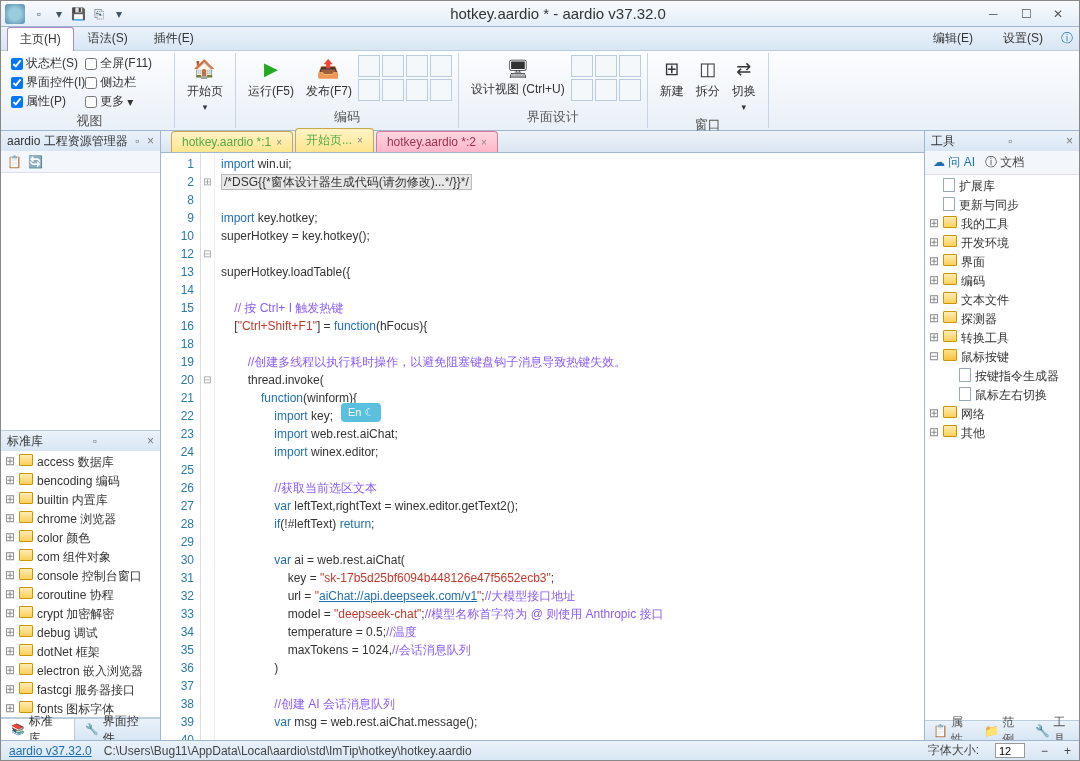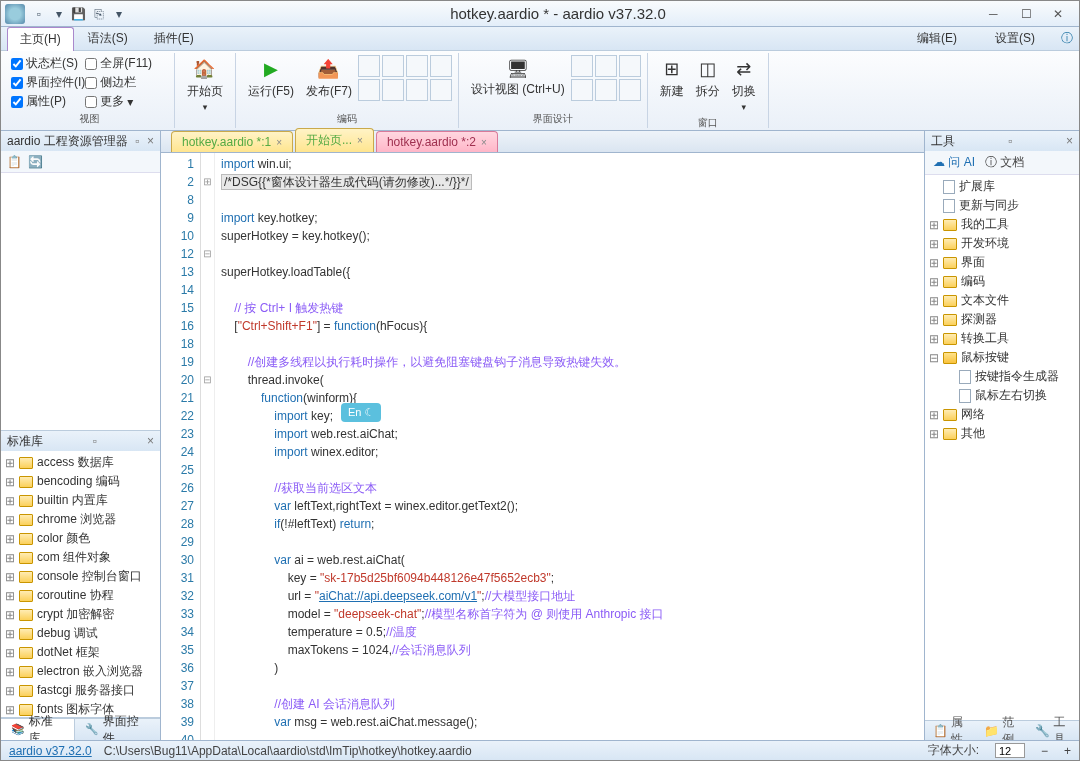--- a/index.html
+++ b/index.html
@@ -8,40 +8,40 @@
 .titlebar{height:26px;background:linear-gradient(#f9fbfd,#e3eef9);display:flex;align-items:center;padding:0 4px;border-bottom:1px solid #a0b5ce}
 .logo{width:20px;height:20px;background:radial-gradient(circle,#9cd 40%,#58a);border-radius:3px;margin-right:6px}
 .qat{display:flex;gap:4px;align-items:center}
 .qat-btn{width:16px;height:16px;display:flex;align-items:center;justify-content:center;color:#456}
 .title{flex:1;text-align:center;color:#333;font-size:15px}
 .winbtns{display:flex;gap:18px;margin-right:8px}
 .winbtn{width:14px;height:14px;color:#555;cursor:pointer}
 .menubar{height:24px;background:linear-gradient(#eaf2fa,#d8e6f4);display:flex;align-items:center;padding:0 6px;border-bottom:1px solid #bcd}
 .menutab{padding:3px 12px;margin-right:2px;cursor:pointer;color:#333}
 .menutab.active{background:#fff;border:1px solid #a8c;border-bottom:none;border-radius:3px 3px 0 0}
-.menuright{margin-left:auto;display:flex;gap:12px;align-items:center}
+.menuright{margin-left:auto;display:flex;gap:4px;align-items:center}
 .ribbon{height:80px;background:linear-gradient(#fcfdfe,#eaf0f8);display:flex;border-bottom:1px solid #a0b5ce;padding:2px 4px}
 .rgroup{border-right:1px solid #c8d4e4;padding:2px 6px;display:flex;flex-direction:column}
 .rgroup-body{flex:1;display:flex;align-items:flex-start}
-.rgroup-title{text-align:center;font-size:10px;color:#555;padding-top:2px}
+.rgroup-title{text-align:center;font-size:13px;color:#555;padding-top:2px}
 .rcol{display:flex;flex-direction:column;gap:2px;font-size:11px}
 .rcheck{display:flex;align-items:center;gap:3px;color:#333;white-space:nowrap}
 .rcheck input{width:12px;height:12px}
 .rbtn-lg{display:flex;flex-direction:column;align-items:center;padding:2px 6px;cursor:pointer;color:#333;gap:2px}
 .rbtn-lg .ico{width:24px;height:24px;display:flex;align-items:center;justify-content:center;font-size:18px}
 .rbtn-sm{width:22px;height:22px;border:1px solid #bcd;background:#f5f8fb;cursor:pointer;display:flex;align-items:center;justify-content:center}
 .smallgrid{display:grid;grid-template-columns:repeat(4,22px);gap:2px}
 .main{flex:1;display:flex;min-height:0}
 .leftcol{width:160px;display:flex;flex-direction:column;border-right:1px solid #a0b5ce}
 .panel{display:flex;flex-direction:column;border-bottom:1px solid #bcd;min-height:0}
 .panel-hd{height:20px;background:linear-gradient(#eaf2fa,#d8e6f4);padding:0 6px;display:flex;align-items:center;color:#333;font-size:11px}
 .panel-hd .x{margin-left:auto;color:#777;cursor:pointer}
 .panel-tb{height:22px;background:#f3f7fb;display:flex;align-items:center;gap:6px;padding:0 6px;border-bottom:1px solid #dde}
 .panel-body{flex:1;overflow:auto;background:#fff;padding:2px}
-.tree-item{display:flex;align-items:center;gap:4px;padding:1px 2px;color:#333;white-space:nowrap;cursor:pointer}
+.tree-item{display:flex;gap:4px;padding:1px 2px;color:#333;white-space:nowrap;cursor:pointer}
 .tree-item .exp{width:10px;text-align:center;color:#888}
 .fld{width:14px;height:12px;background:linear-gradient(#ffe28a,#f9c23c);border:1px solid #c99500;border-radius:1px;flex-shrink:0}
 .fld.closed{background:linear-gradient(#ffecb3,#fbd05a)}
 .pg{width:12px;height:14px;border:1px solid #9ab;background:#fff;flex-shrink:0}
 .lefttabs{height:22px;background:linear-gradient(#eaf2fa,#d8e6f4);display:flex;border-top:1px solid #bcd}
 .lefttab{padding:3px 10px;color:#333;cursor:pointer;display:flex;align-items:center;gap:4px;font-size:11px}
 .lefttab.active{background:#fff;border-right:1px solid #bcd}
 .center{flex:1;display:flex;flex-direction:column;min-width:0}
 .tabstrip{height:22px;background:linear-gradient(#eef3f9,#dae5f1);display:flex;align-items:flex-end;padding-left:10px;border-bottom:1px solid #a0b5ce}
 .tab{padding:3px 10px;background:linear-gradient(#fff3c6,#ffe58f);border:1px solid #c9a94b;border-bottom:none;border-radius:4px 4px 0 0;margin-right:2px;color:#5a4;cursor:pointer;display:flex;align-items:center;gap:5px;font-size:11px}

